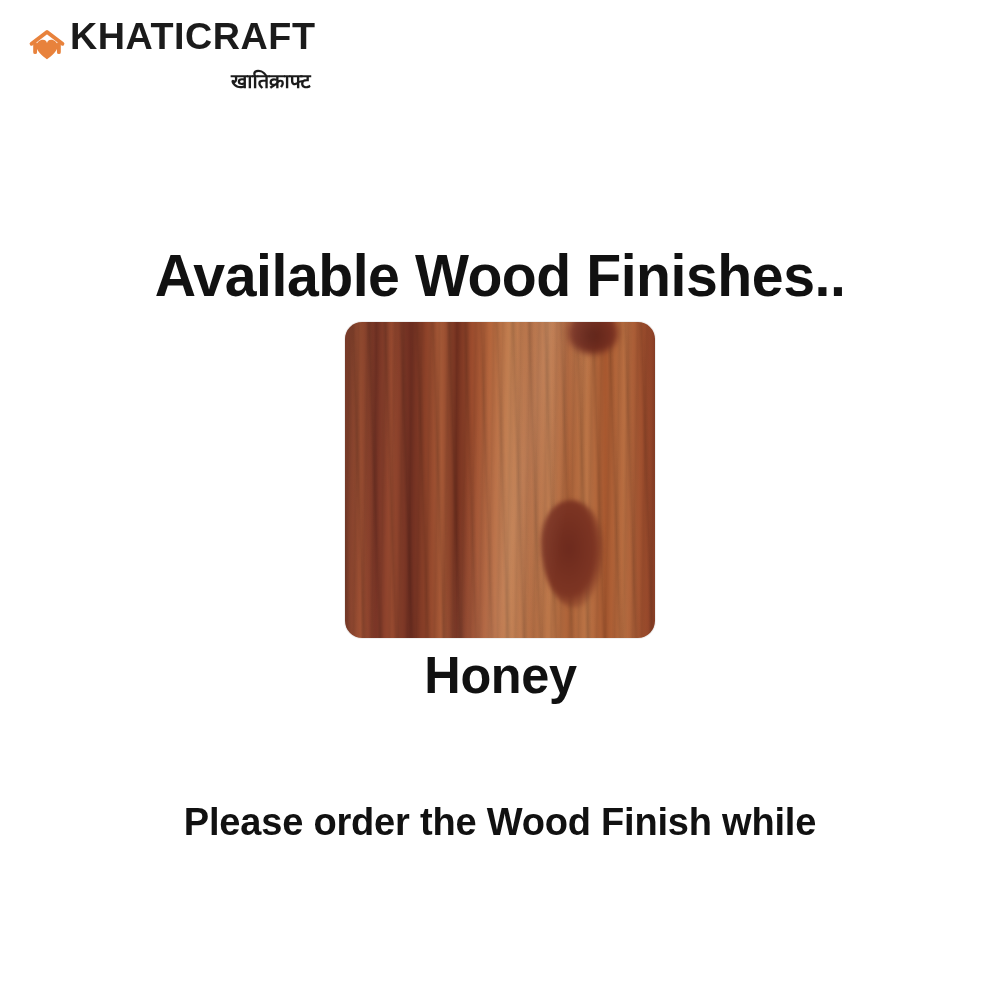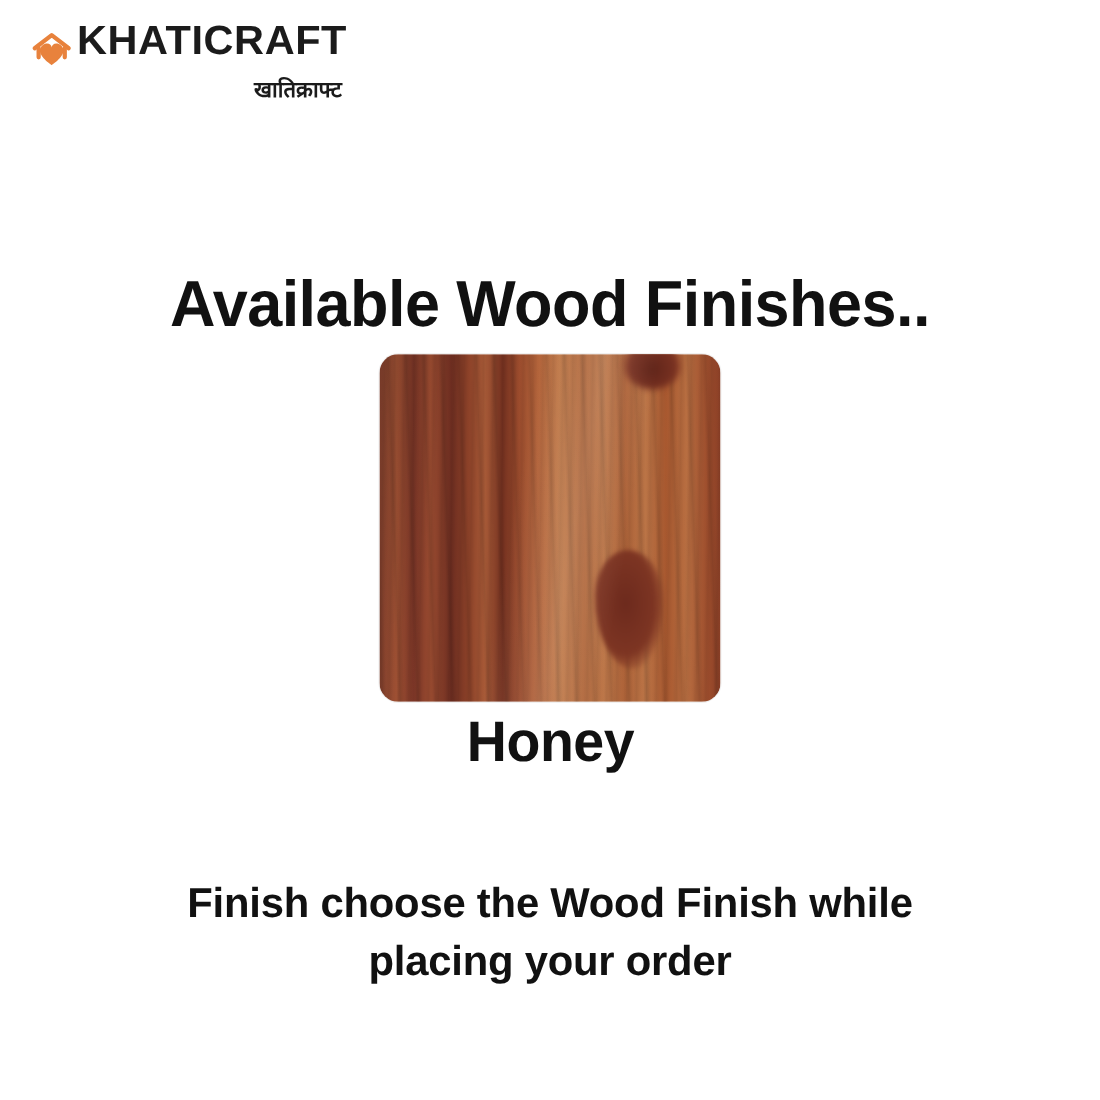--- a/index.html
+++ b/index.html
@@ -298,15 +298,14 @@
       <div class="knot-a"></div>
       <div class="grain sheen"></div>
     </div>
     <div class="swatch-label">Honey</div>
   </div>
 
 
 </div>
 
 <p class="note">
-  <span class="note-line">Finish choose the Wood Finish while</span>
-  <span class="note-line">placing your order</span>
+  <span class="note-line">Please order the Wood Finish while</span>
 </p>
 
 </body></html>

